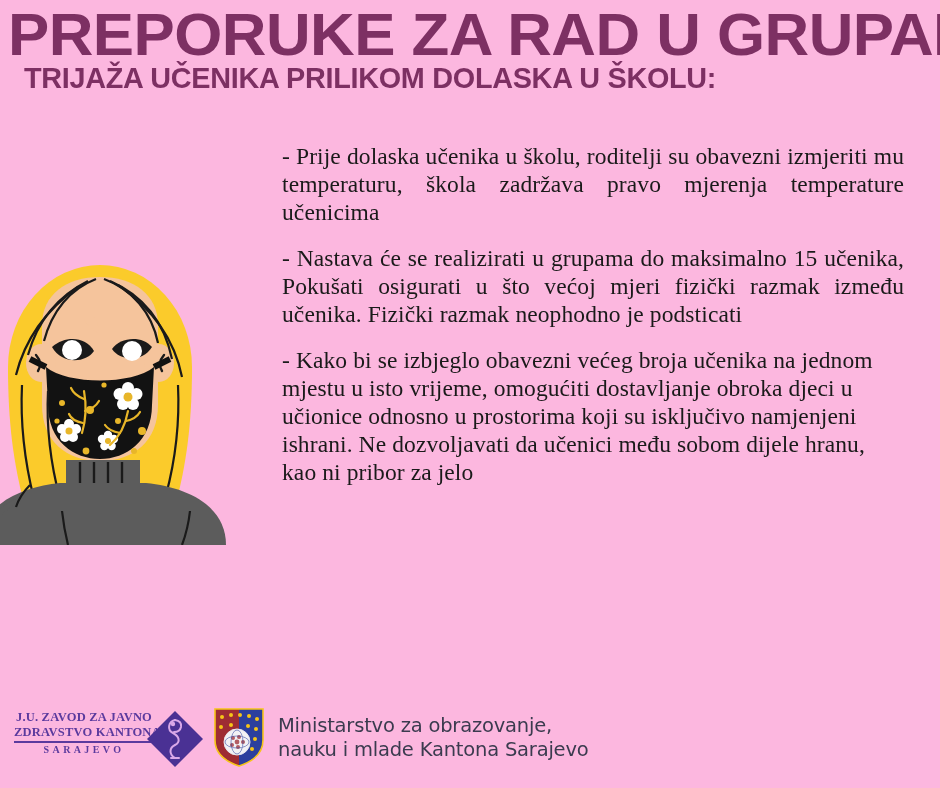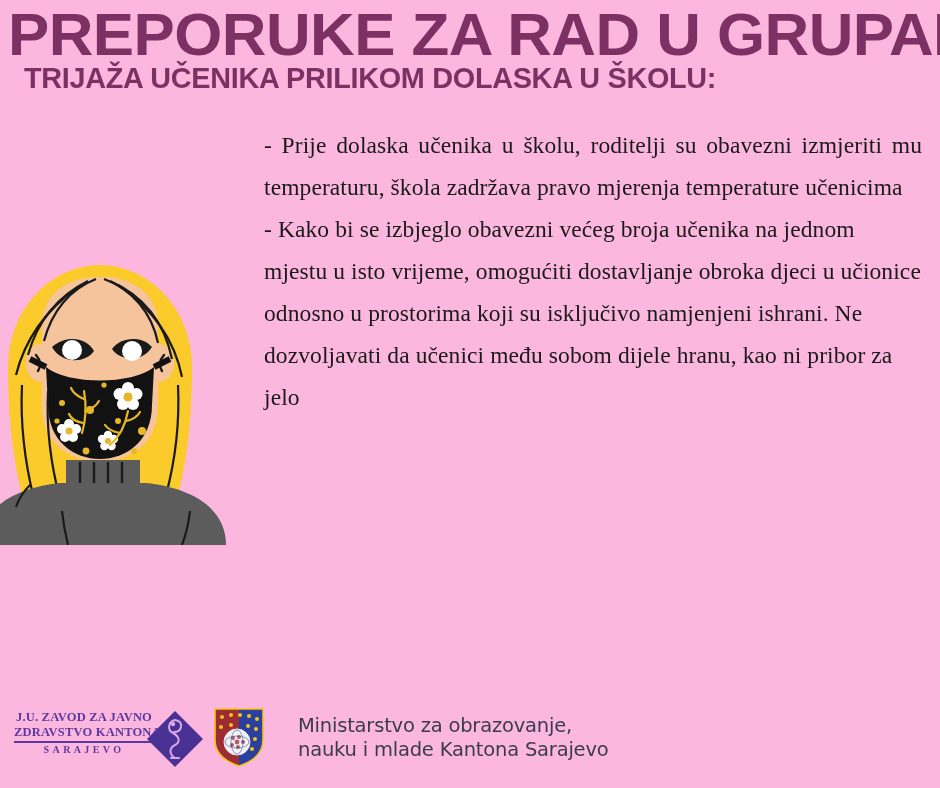--- a/index.html
+++ b/index.html
@@ -57,23 +57,23 @@
   #recommendations-body {
     position: absolute;
     left: 264px;
     top: 124px;
     width: 658px;
   }
   .body-paragraph {
     color: #1a1a1a;
     font-family: "Liberation Serif", serif;
     font-size: 23.5px;
-    line-height: 42px;
+    line-height: 28px;
     text-align: justify;
-    margin: 0;
+    margin: 18px;
     letter-spacing: 0.1px;
   }
   .body-paragraph:last-child {
     text-align: left;
   }
 
   
   #student-illustration {
     position: absolute;
     left: 0;
@@ -151,41 +151,41 @@
     position: absolute;
     left: 0;
     top: 0;
     width: 54px;
     height: 62px;
   }
   #ministry-text {
     position: absolute;
     left: 66px;
     top: 8px;
-    margin-left: 20px;
   }
   .ministry-line {
     font-family: "DejaVu Sans", sans-serif;
     font-size: 19.5px;
     line-height: 24px;
     color: #3b3b4f;
     white-space: nowrap;
     letter-spacing: -0.2px;
   }
 </style>
 </head>
 <body>
 
 <div id="poster-header">
   <div id="poster-title">PREPORUKE ZA RAD U GRUPAMA</div>
   <div id="poster-subtitle">TRIJAŽA UČENIKA PRILIKOM DOLASKA U ŠKOLU:</div>
 </div>
 
 <div id="recommendations-body">
   <p class="body-paragraph">- Prije dolaska učenika u školu, roditelji su obavezni izmjeriti mu temperaturu, škola zadržava pravo mjerenja temperature učenicima</p>
+  <p class="body-paragraph">- Nastava će se realizirati u grupama do maksimalno 15 učenika, Pokušati osigurati u što većoj mjeri fizički razmak između učenika. Fizički razmak neophodno je podsticati</p>
   <p class="body-paragraph">- Kako bi se izbjeglo obavezni većeg broja učenika na jednom mjestu u isto vrijeme, omogućiti dostavljanje obroka djeci u učionice odnosno u prostorima koji su isključivo namjenjeni ishrani. Ne dozvoljavati da učenici među sobom dijele hranu, kao ni pribor za jelo</p>
 </div>
 
 <div id="student-illustration">
   <svg width="255" height="290" viewBox="0 0 255 290" xmlns="http://www.w3.org/2000/svg">
 
     <g>
       <ellipse cx="100" cy="112" rx="92" ry="102" fill="#fbcb2b"></ellipse>
       <path d="M8 112 C8 170 14 210 24 248 L176 248 C186 210 192 170 192 112 Z" fill="#fbcb2b"></path>
     </g>

